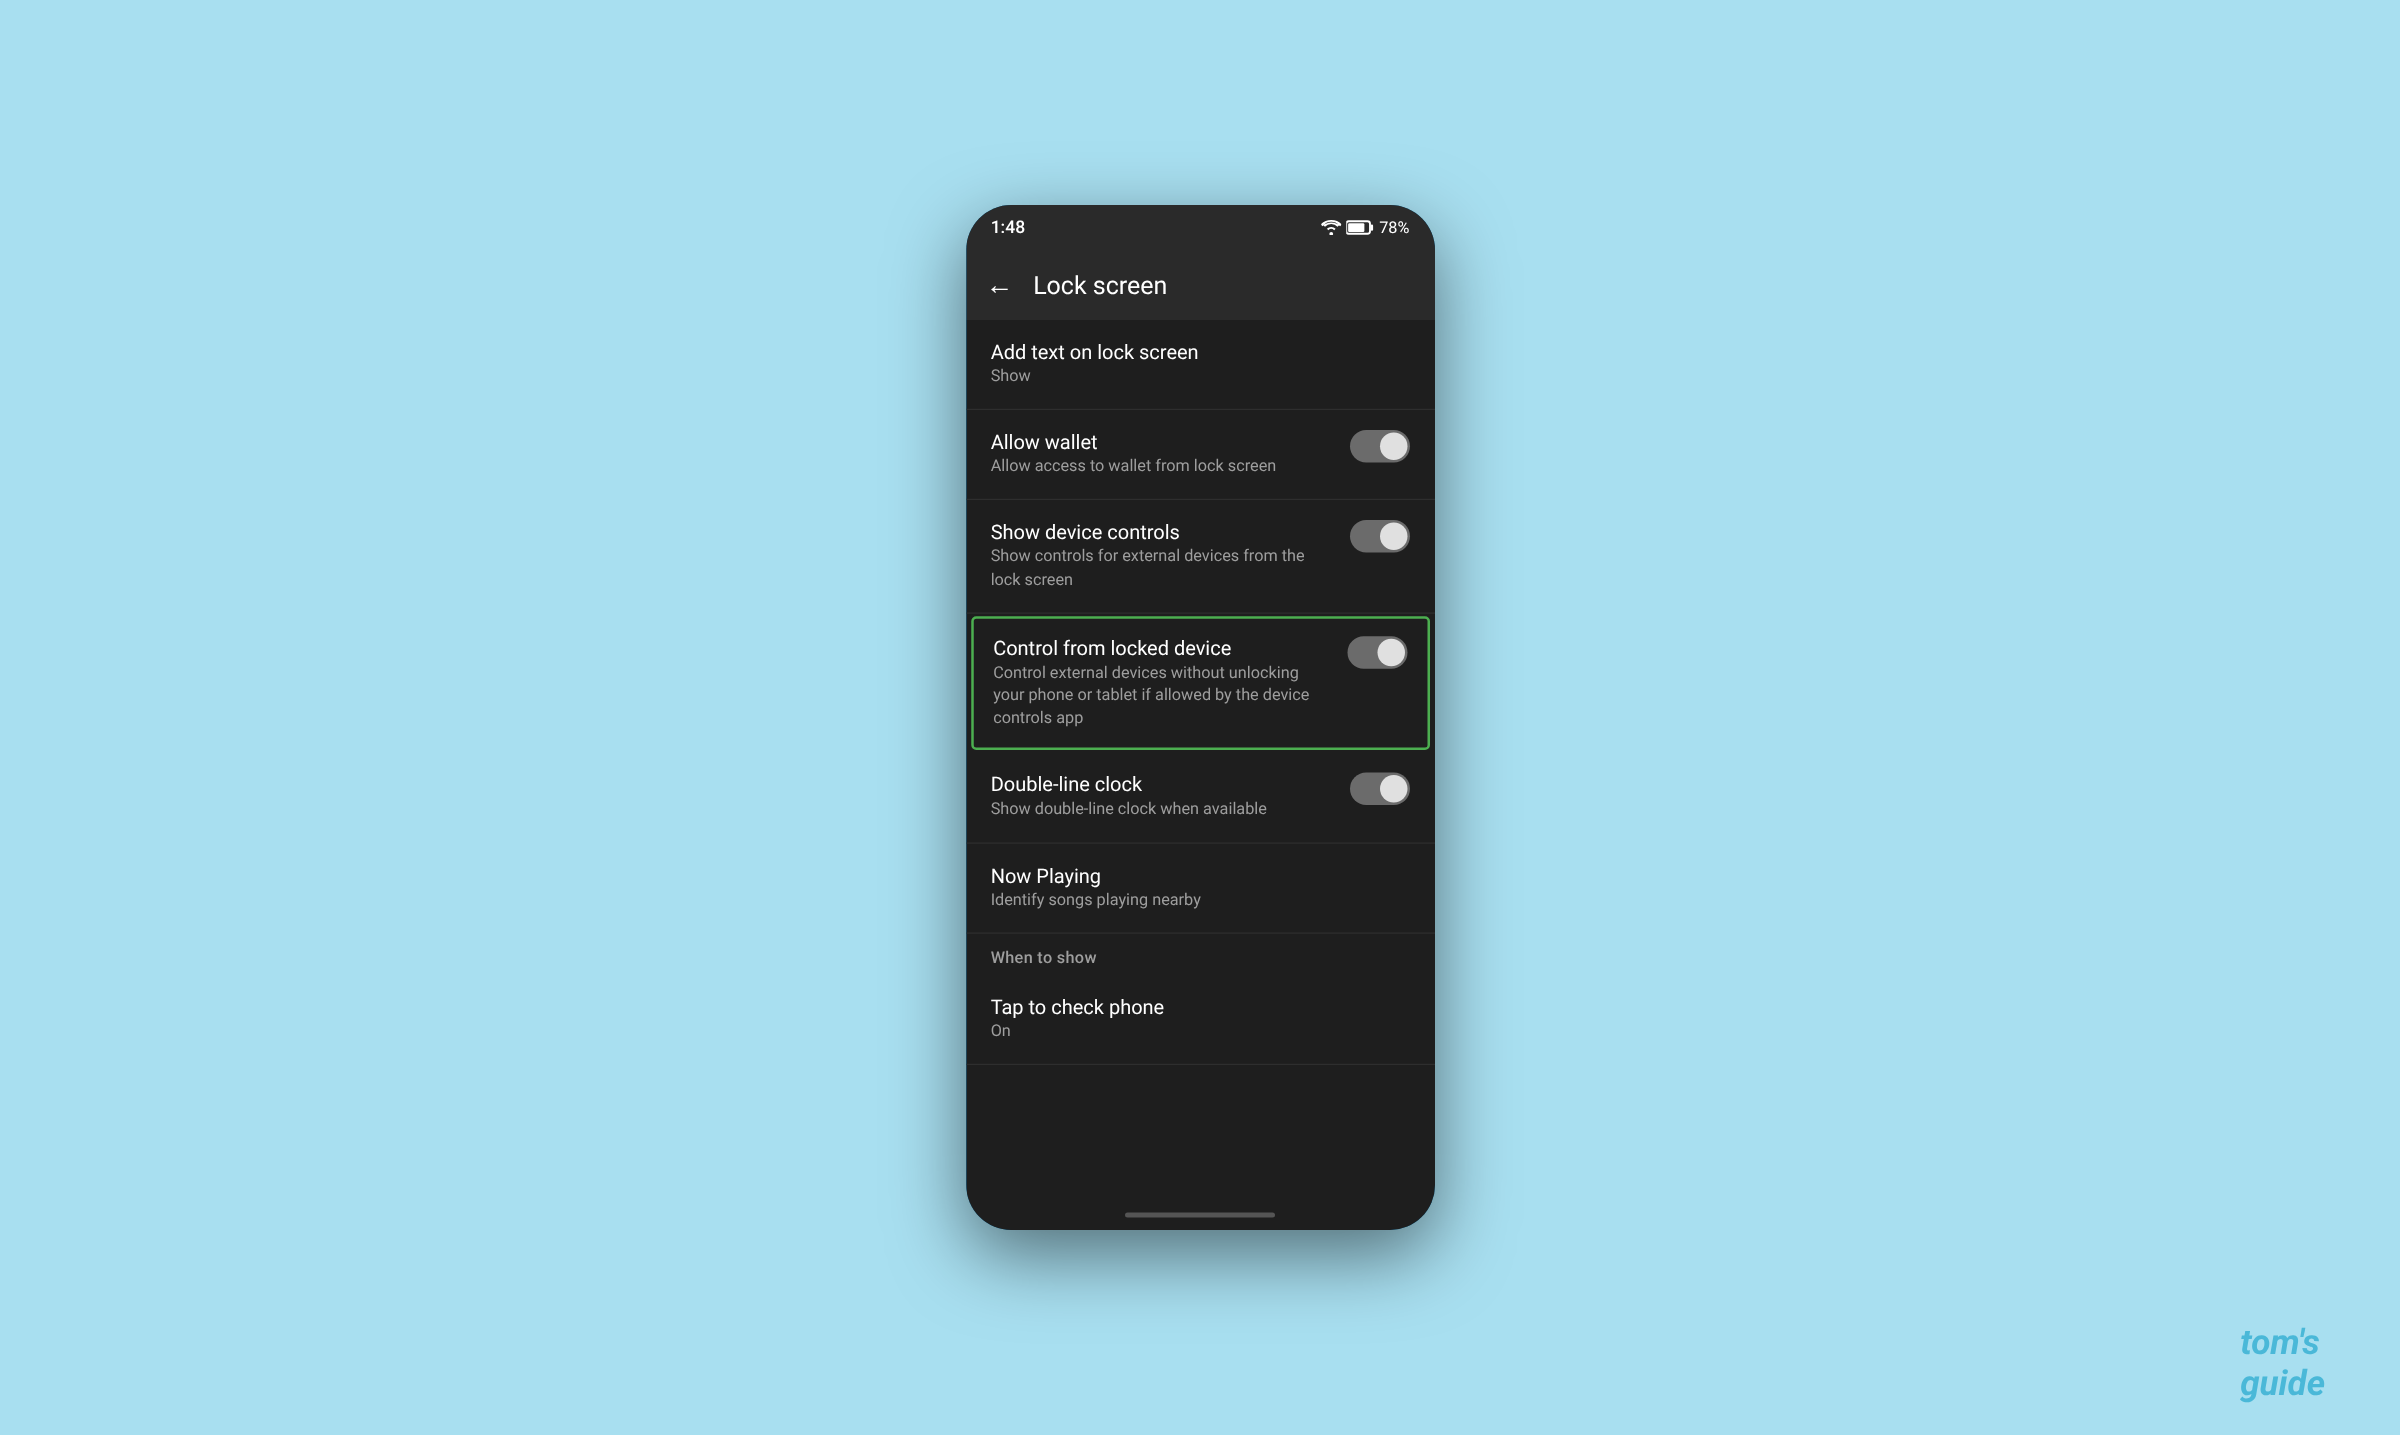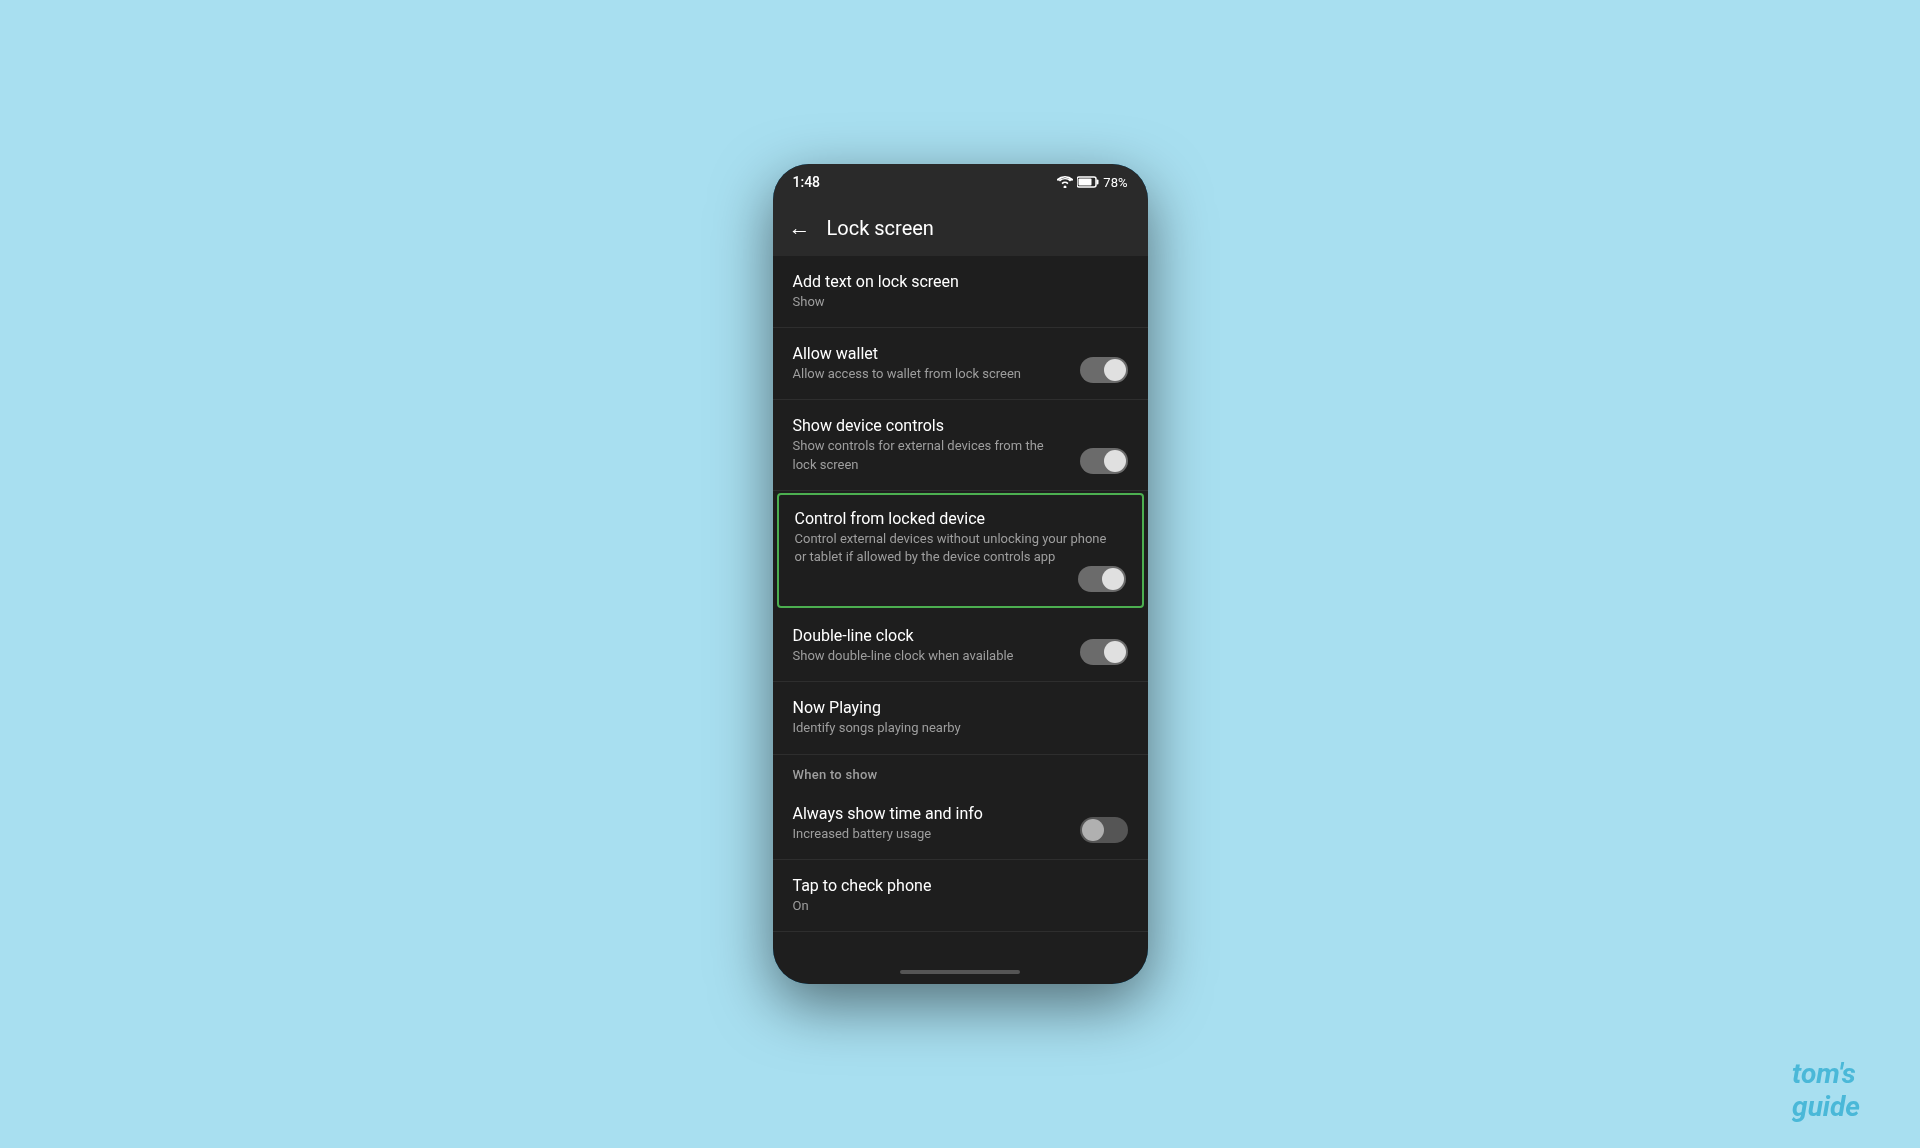--- a/index.html
+++ b/index.html
@@ -97,30 +97,29 @@
       background-color: #1e1e1e;
       scrollbar-width: none;
     }
     .content::-webkit-scrollbar { display: none; }
 
     
     .settings-item {
       padding: 16px 20px;
       border-bottom: 1px solid #2e2e2e;
       display: flex;
-      align-items: flex-end;
+      align-items: flex-start;
       justify-content: space-between;
       cursor: pointer;
     }
     .settings-item.highlighted {
       border: 2px solid #4caf50;
       border-radius: 4px;
       margin: 2px 4px;
       padding: 14px 16px;
-      flex-direction: column;
     }
     .settings-item-text {
       flex: 1;
       padding-right: 12px;
     }
     .settings-item-title {
       color: #ffffff;
       font-size: 16px;
       font-weight: 400;
       margin-bottom: 2px;
@@ -265,29 +264,20 @@
 
     <div class="settings-item">
       <div class="settings-item-text">
         <div class="settings-item-title">Now Playing</div>
         <div class="settings-item-subtitle">Identify songs playing nearby</div>
       </div>
     </div>
 
     <div class="section-header">When to show</div>
 
-    <div class="settings-item">
-      <div class="settings-item-text">
-        <div class="settings-item-title">Always show time and info</div>
-        <div class="settings-item-subtitle">Increased battery usage</div>
-      </div>
-      <div class="toggle off">
-        <div class="toggle-knob"></div>
-      </div>
-    </div>
 
     <div class="settings-item">
       <div class="settings-item-text">
         <div class="settings-item-title">Tap to check phone</div>
         <div class="settings-item-subtitle">On</div>
       </div>
     </div>
 
   </div>
 

